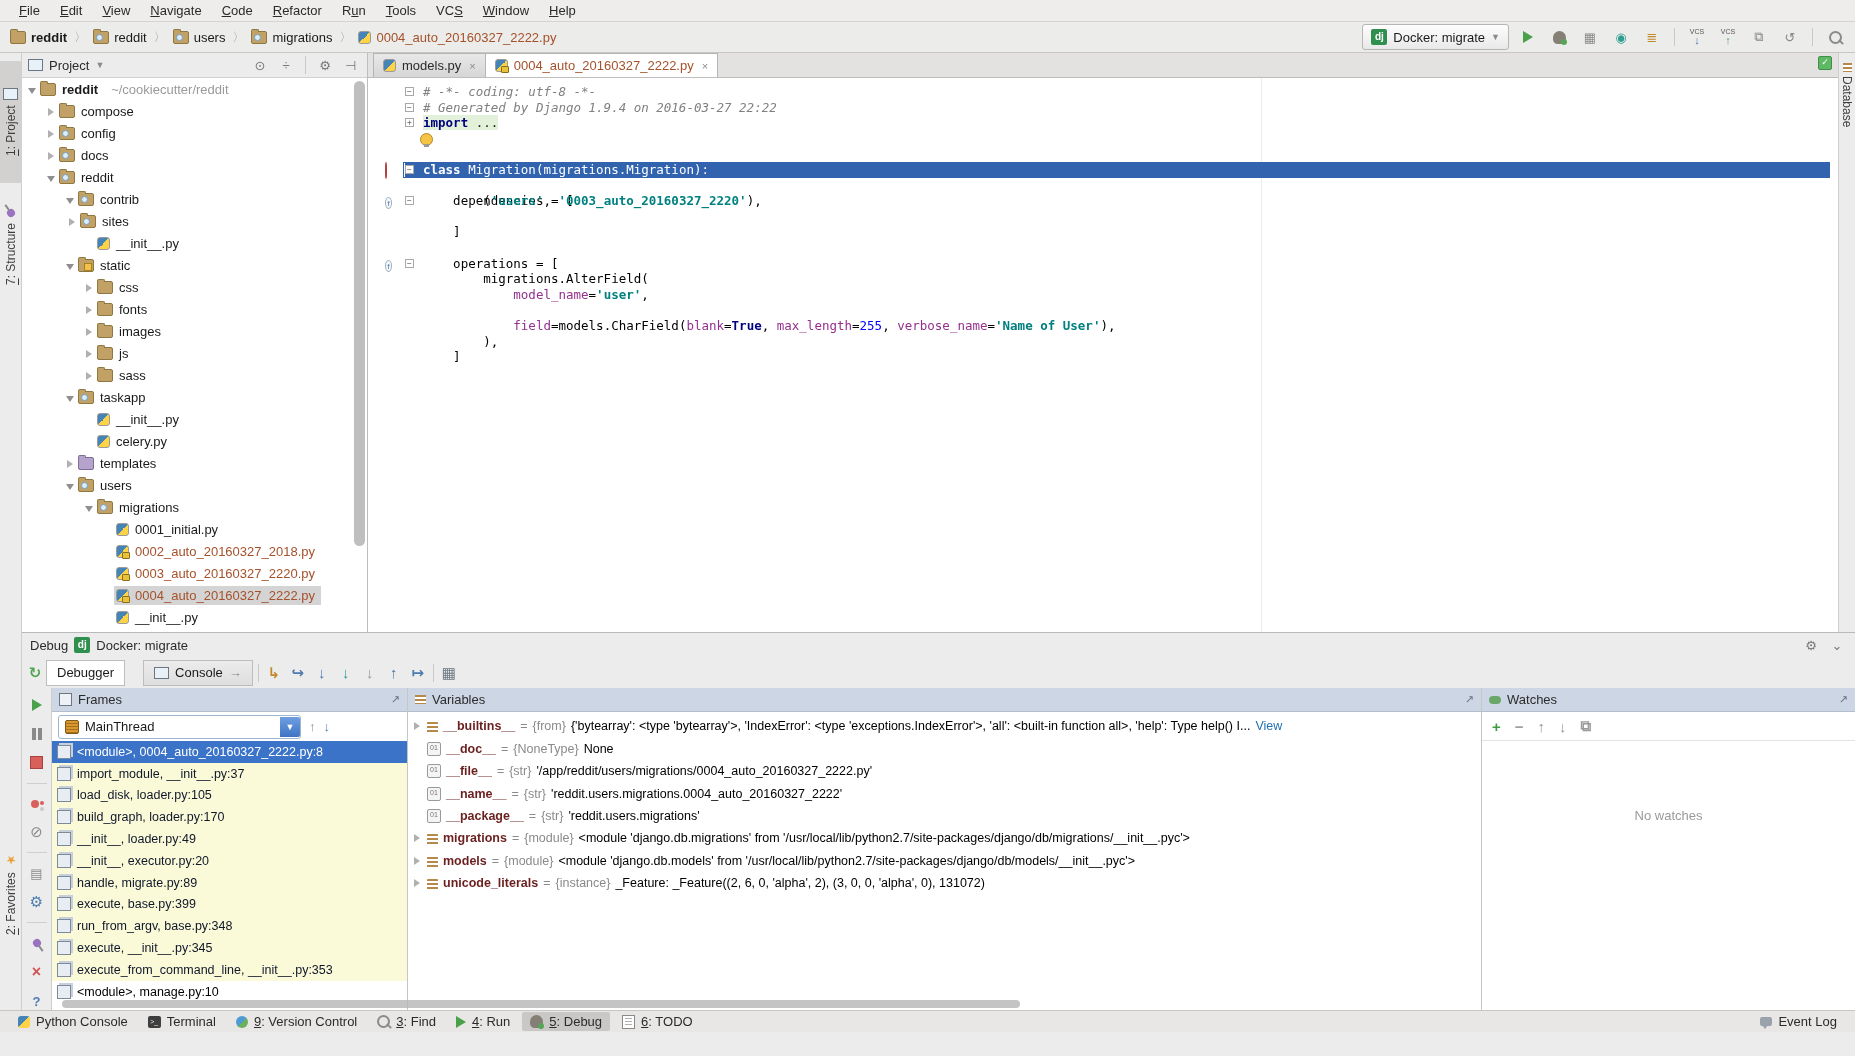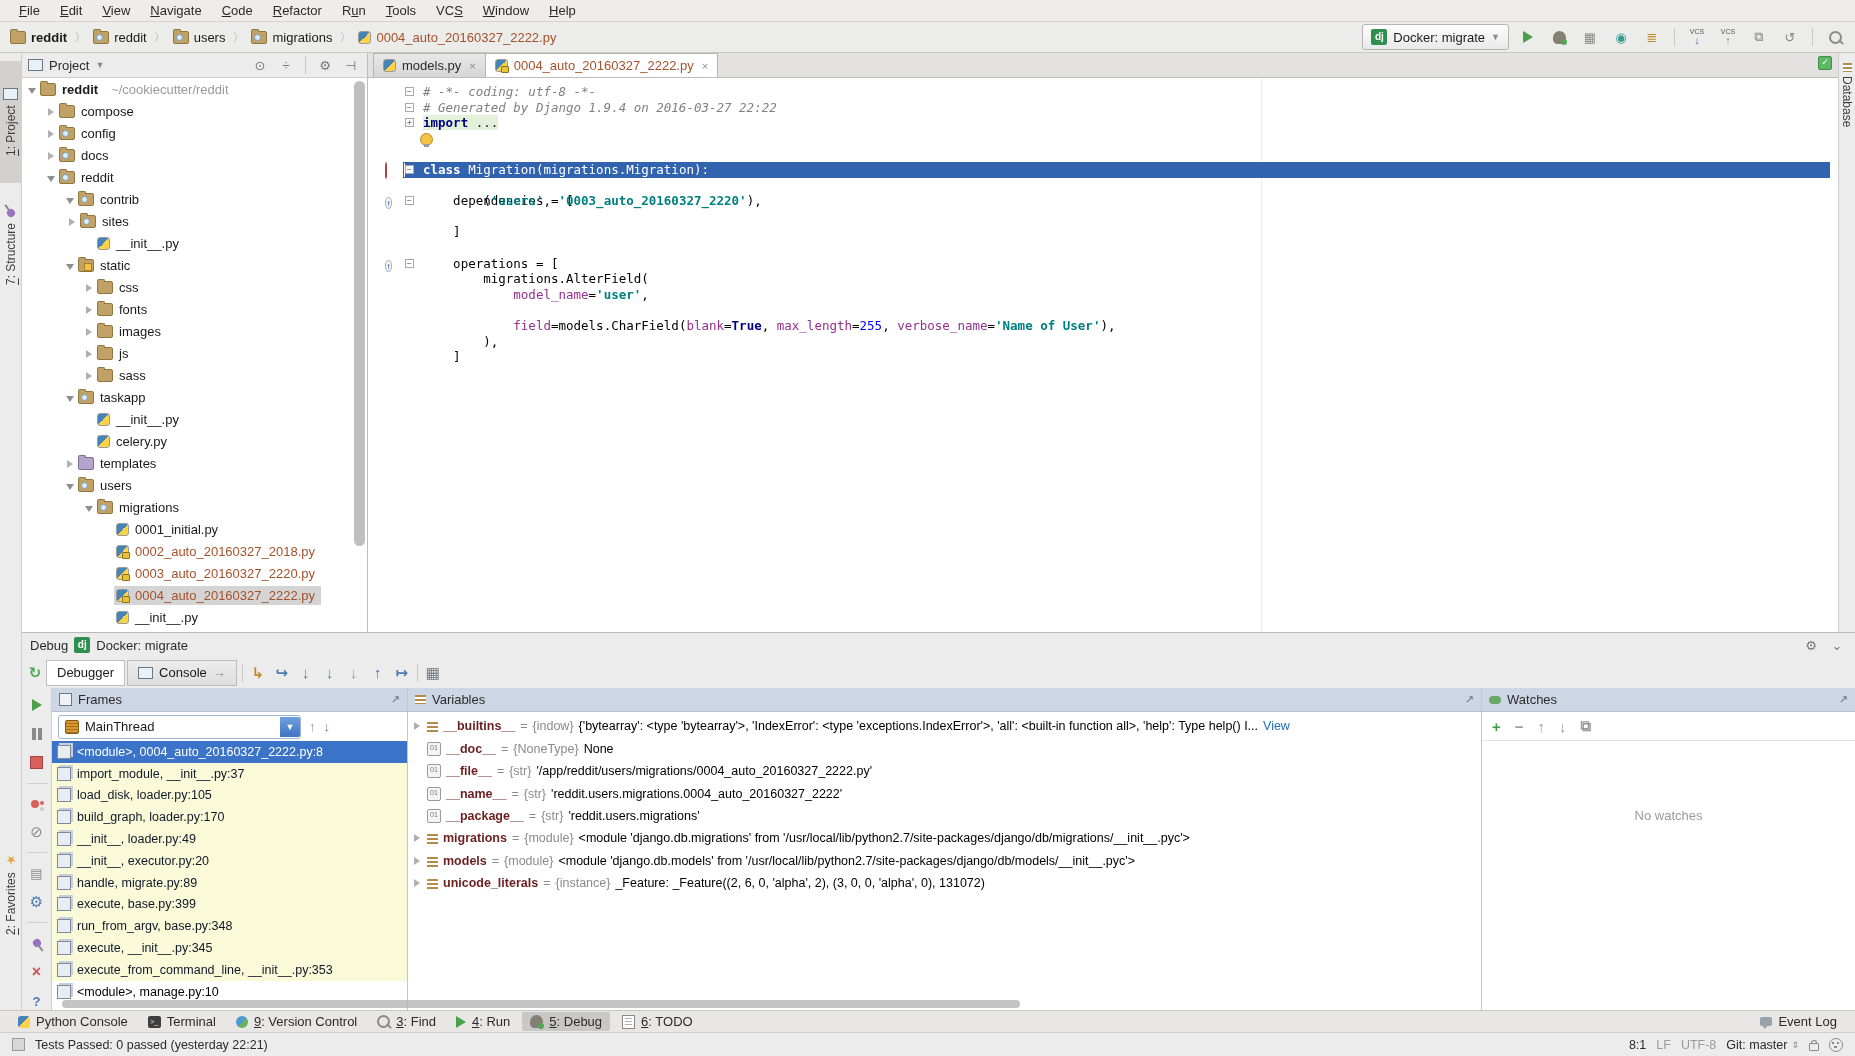--- a/index.html
+++ b/index.html
@@ -534,21 +534,21 @@
     <div id="debug-header">
       <span>Debug</span>
       <span class="ic g-dj">dj</span>
       <span>Docker: migrate</span>
       <span class="sp"></span>
       <span class="ph-ic">⚙</span>
       <span class="ph-ic">⌄</span>
     </div>
     <div id="debug-tabrow">
       <span class="dlb" style="color:#4fa74f;font-size:15px;font-weight:bold;">↻</span>
-      <span id="debug-tabs" style="display: inline-flex; gap: 2px;">
+      <span id="debug-tabs" style="display: inline-flex; gap: 18px;">
           <div class="dtab active">
             <span>Debugger</span>
           </div>
           <div class="dtab">
             <span class="ic g-mon"></span>
             <span>Console</span>
             <span class="gray">→</span>
           </div>
         </span>
       <span id="step-icons" style="display:flex;align-items:center;">
@@ -692,21 +692,21 @@
           <span>Variables</span>
           <span class="sp"></span>
             <span class="float-ic">↗</span>
         </div>
         <div id="vars-list">
             <div class="vrow">
               <span class="varr"><span class="arr-c"></span></span>
               <span class="dicticon"></span>
               <span class="vn">__builtins__</span>
               <span class="vty">=</span>
-              <span class="vty">{indow}</span>
+              <span class="vty">{from}</span>
               <span class="vv">{'bytearray': &lt;type 'bytearray'&gt;, 'IndexError': &lt;type 'exceptions.IndexError'&gt;, 'all': &lt;built-in function all&gt;, 'help': Type help() I...</span>
               <span class="vlink">View</span>
             </div>
             <div class="vrow">
               <span class="varr"></span>
               <span class="primicon">01</span>
               <span class="vn">__doc__</span>
               <span class="vty">=</span>
               <span class="vty">{NoneType}</span>
               <span class="vv">None</span>
@@ -812,27 +812,13 @@
         <span class="ic g-todo"></span>
         <span><u>6</u>: TODO</span>
       </span>
       <span class="sp"></span>
       <span class="twbtn">
         <span class="ic g-bubble"></span>
         <span>Event Log</span>
       </span>
     </div>
 
-  <div class="abs" id="statusbar">
-    <span class="ic" style="width:11px;height:11px;border:1px solid #9a9a9a;background:#d8d8d8;"></span>
-    <span>Tests Passed: 0 passed (yesterday 22:21)</span>
-    <span class="sp"></span>
-    <span class="sb-item">8:1</span>
-    <span class="sb-item sb-dim">LF</span>
-    <span class="sb-item sb-dim">UTF-8</span>
-    <span class="sb-item">
-      <span>Git: master</span>
-        <span class="gray" style="font-size:9px;">⇕</span>
-    </span>
-    <span class="ic g-lock"></span>
-    <span class="ic g-face"></span>
-  </div>
 </div>
 
 </body></html>

